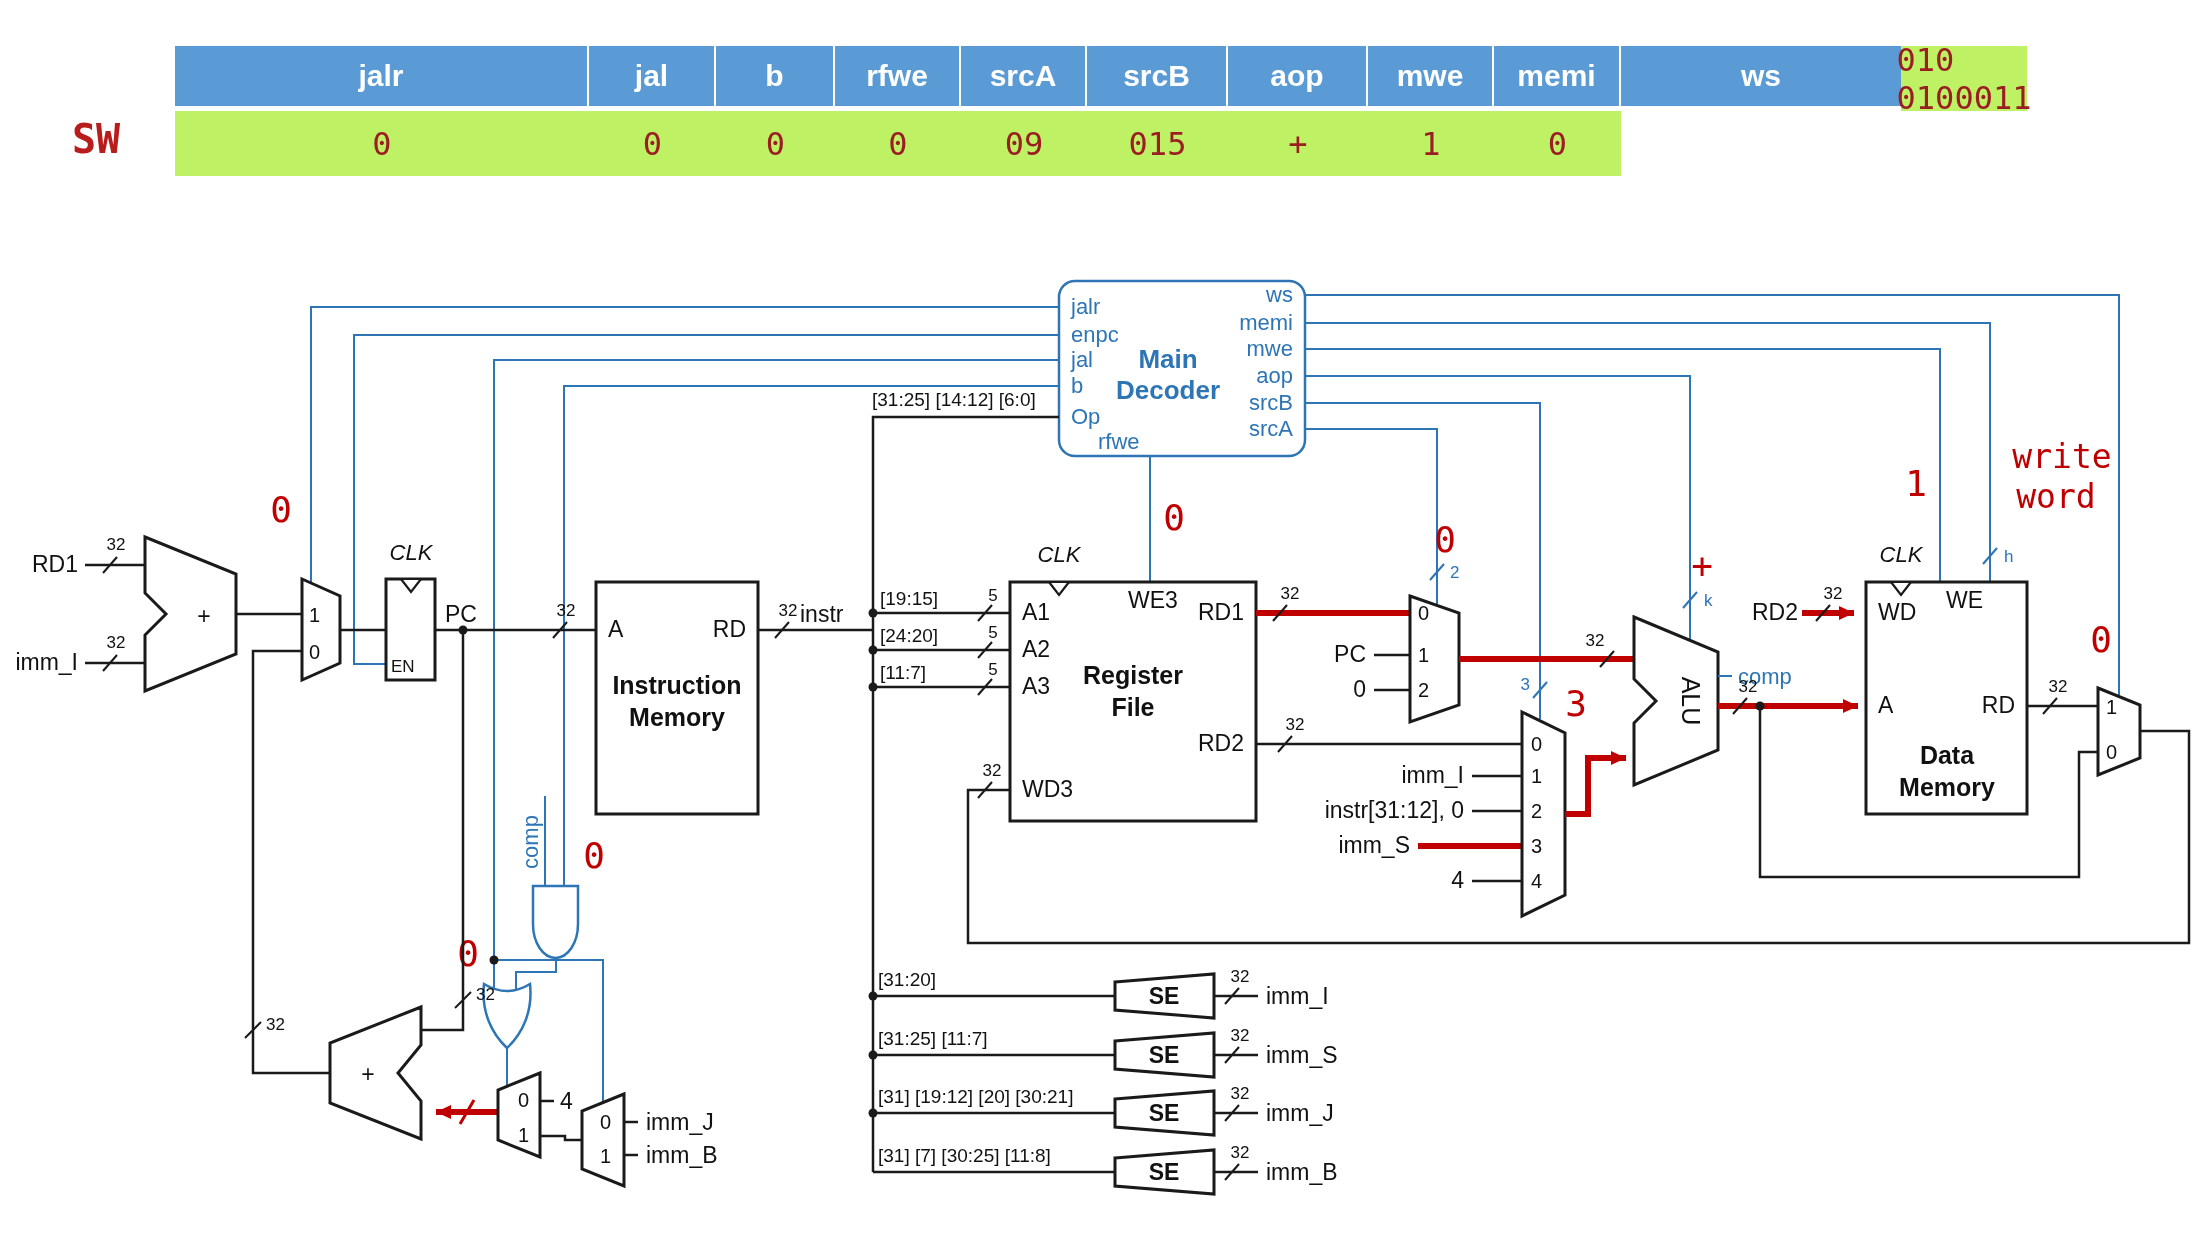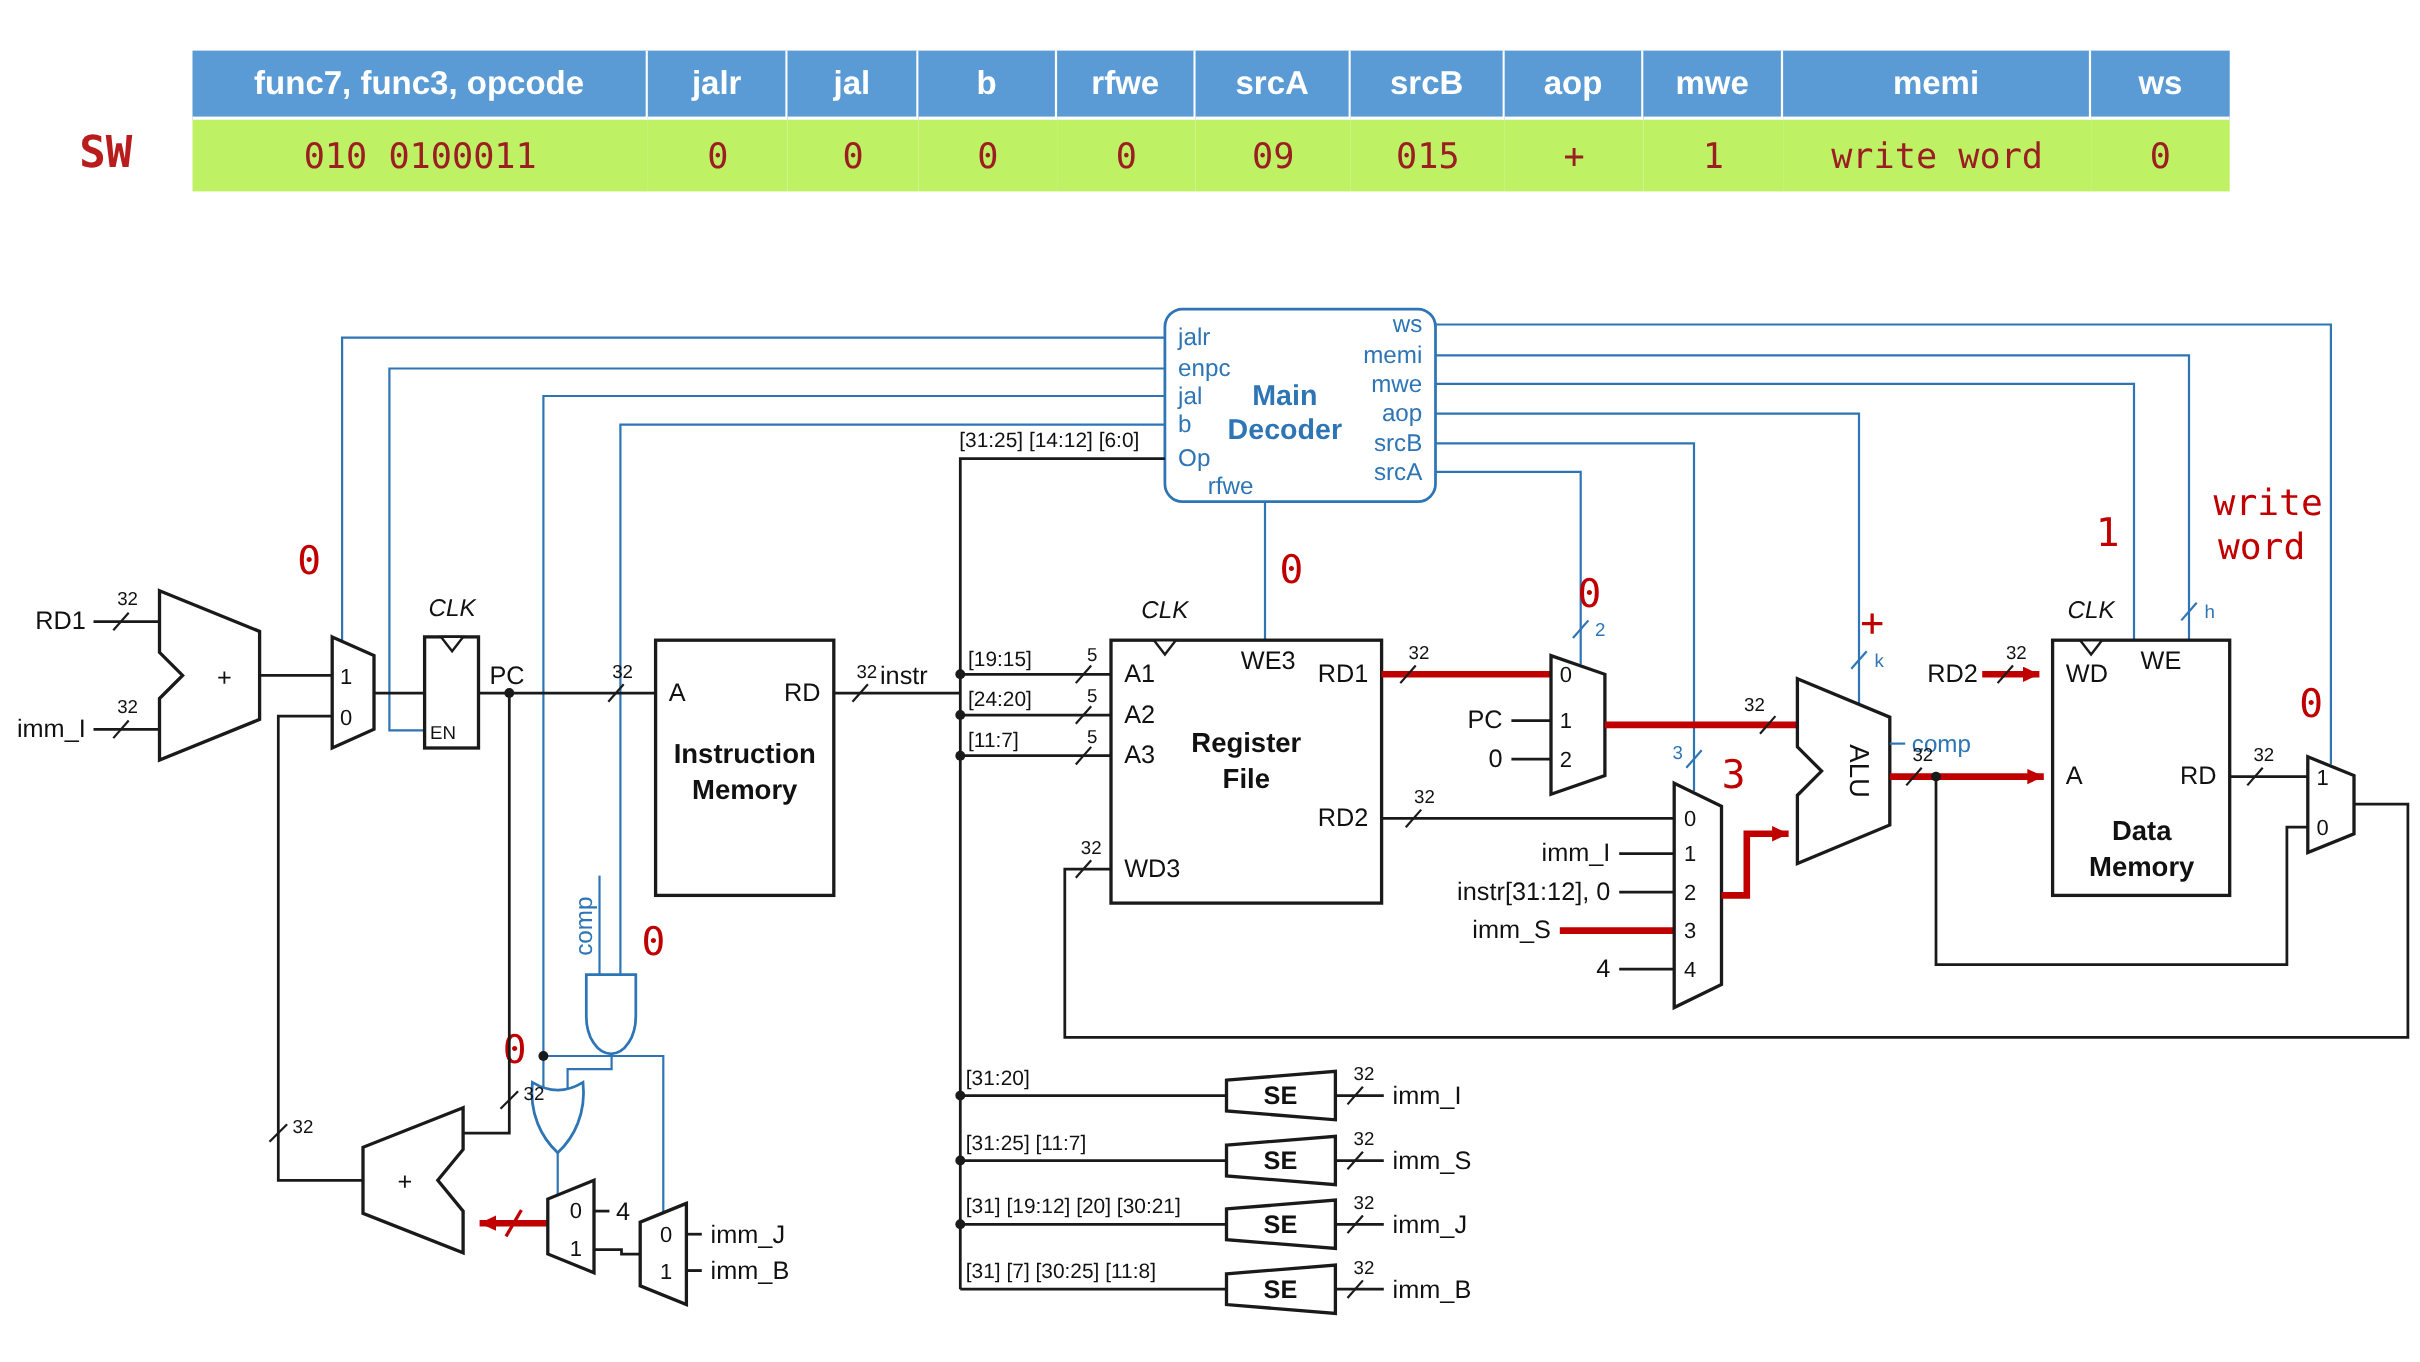--- a/index.html
+++ b/index.html
@@ -338,35 +338,33 @@
     <polyline class="wire" points="1214,1172 1258,1172"></polyline>
     <line class="sl" x1="1225" y1="1180" x2="1239" y2="1164"></line>
     <text class="tw am" x="1240" y="1158">32</text>
     <text x="1266" y="1180">imm_B</text>
   </g>
 </svg>
 
 <span class="row-label">SW</span>
 
 <div class="ctl-table">
-  <div class="hc">func7, func3, opcode</div>
   <div class="hc">jalr</div>
   <div class="hc">jal</div>
   <div class="hc">b</div>
   <div class="hc">rfwe</div>
   <div class="hc">srcA</div>
   <div class="hc">srcB</div>
   <div class="hc">aop</div>
   <div class="hc">mwe</div>
   <div class="hc">memi</div>
   <div class="hc last">ws</div>
   <div class="vc">010 0100011</div>
   <div class="vc">0</div>
   <div class="vc">0</div>
   <div class="vc">0</div>
   <div class="vc">0</div>
   <div class="vc">09</div>
   <div class="vc">015</div>
   <div class="vc">+</div>
   <div class="vc">1</div>
-  <div class="vc">write word</div>
   <div class="vc">0</div>
 </div>
 
 </body></html>

